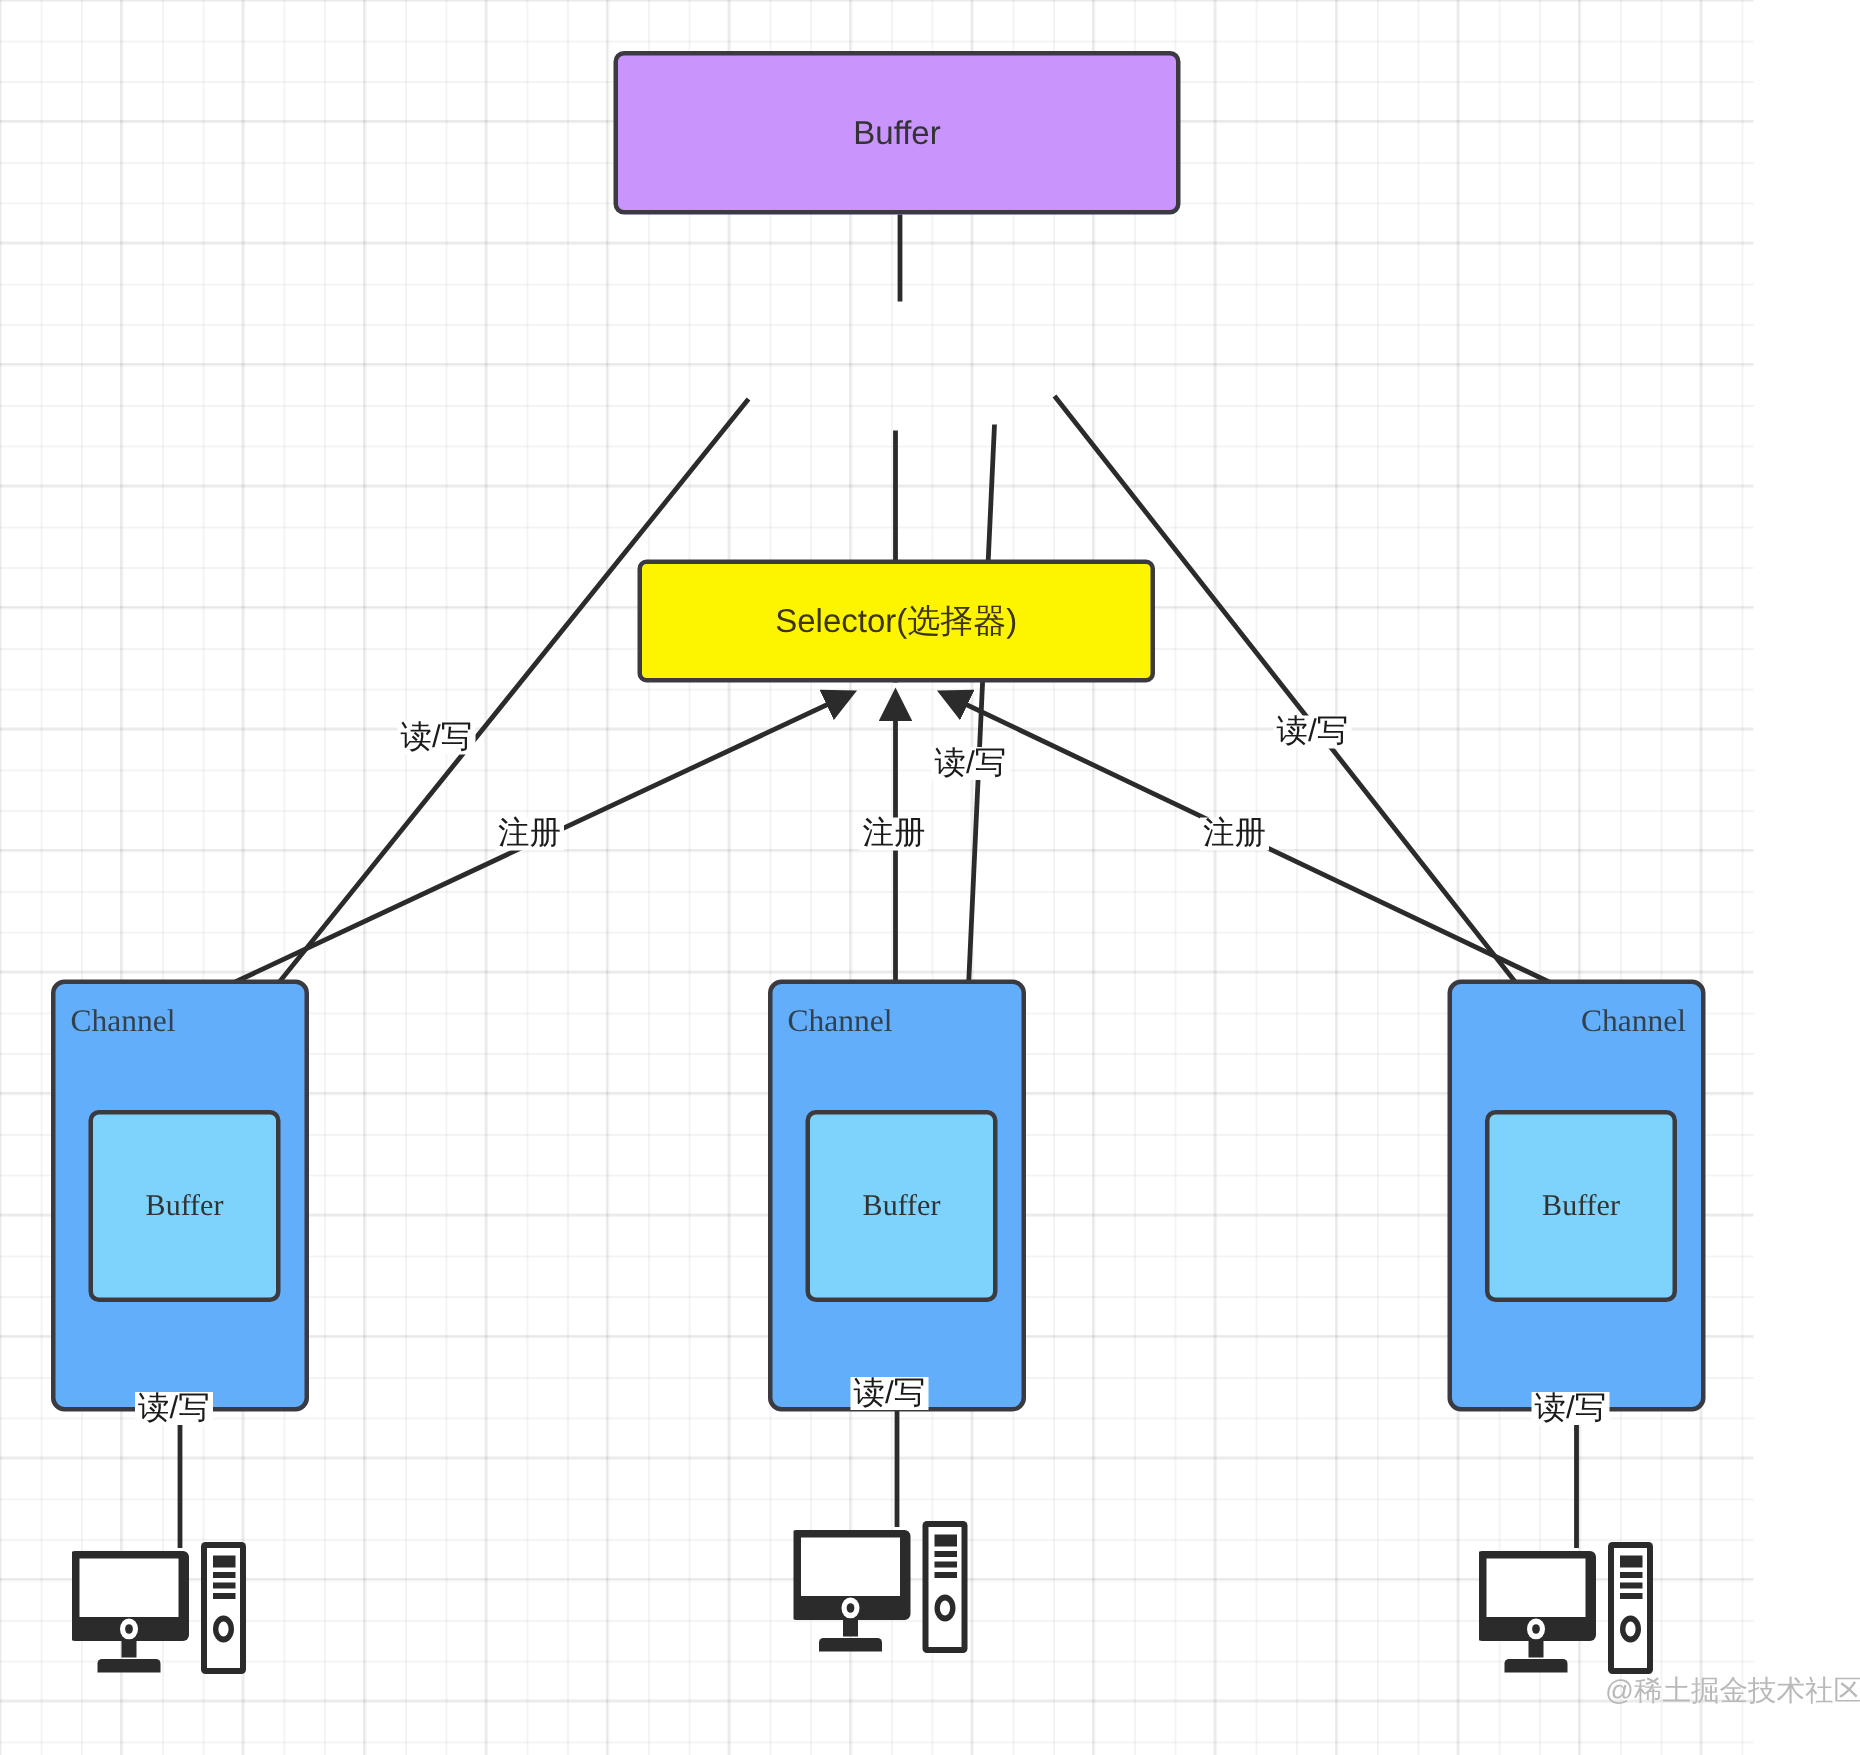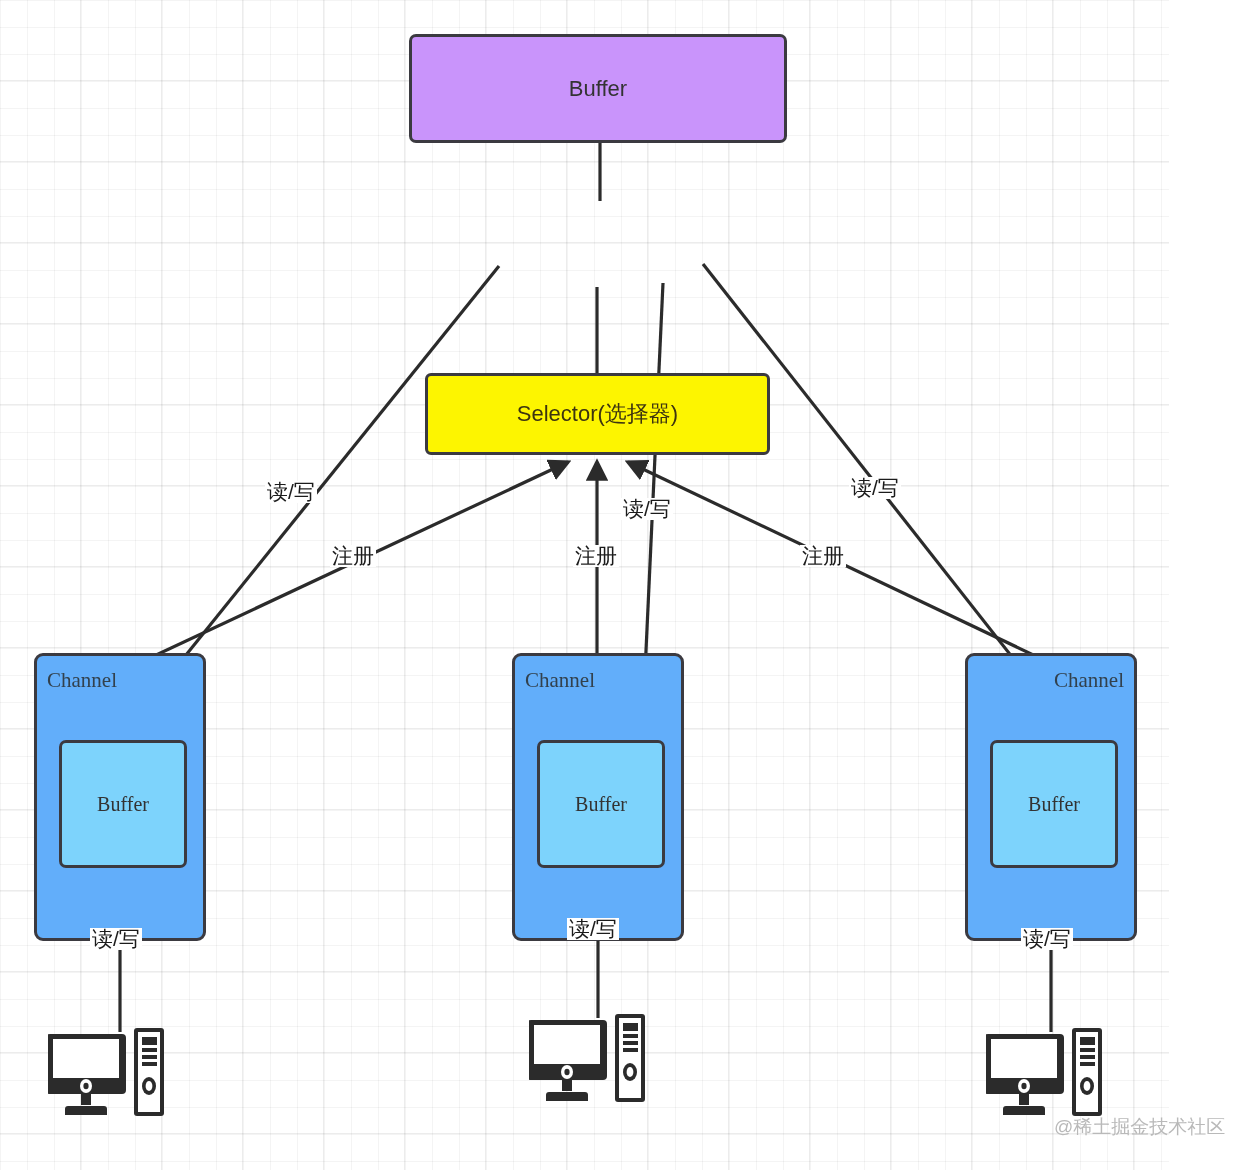--- a/index.html
+++ b/index.html
@@ -140,20 +140,21 @@
   #pc-3 { left: 986px; top: 1028px; }
 
   .watermark {
     position: absolute;
     left: 1054px;
     top: 1114px;
     font-size: 19px;
     color: #b9b9b9;
     white-space: nowrap;
     z-index: 7;
+    padding-left: 16px;
   }
 </style>
 </head>
 <body>
 
 <div id="canvas">
 
   <div id="grid"></div>
 
   <svg id="edges" viewBox="0 0 1240 1170" xmlns="http://www.w3.org/2000/svg">

